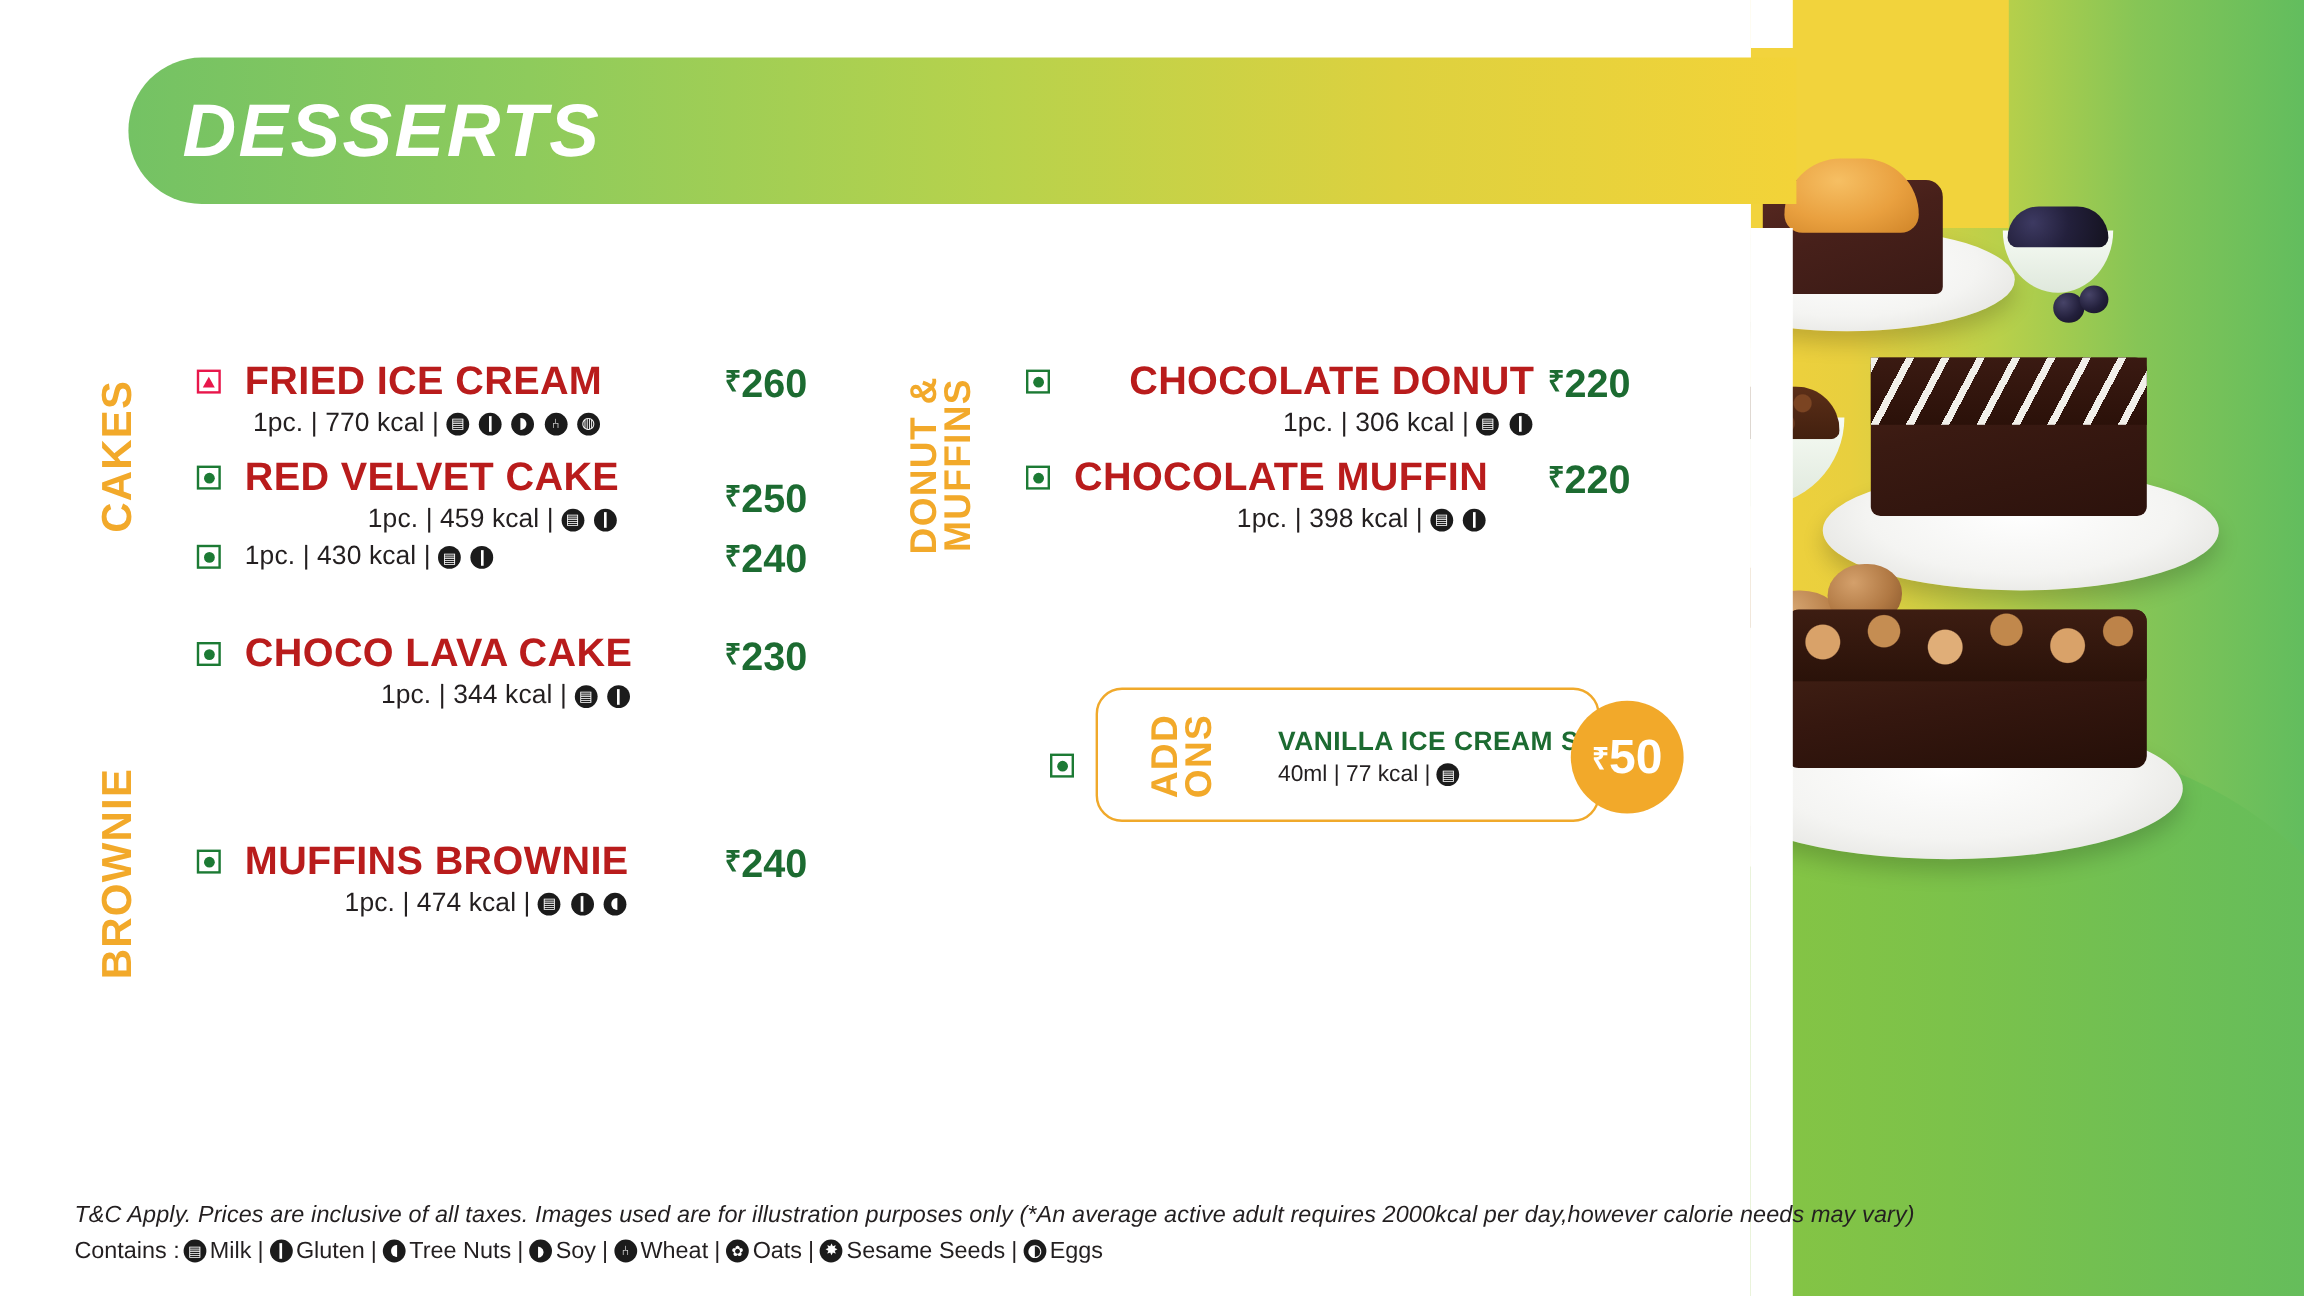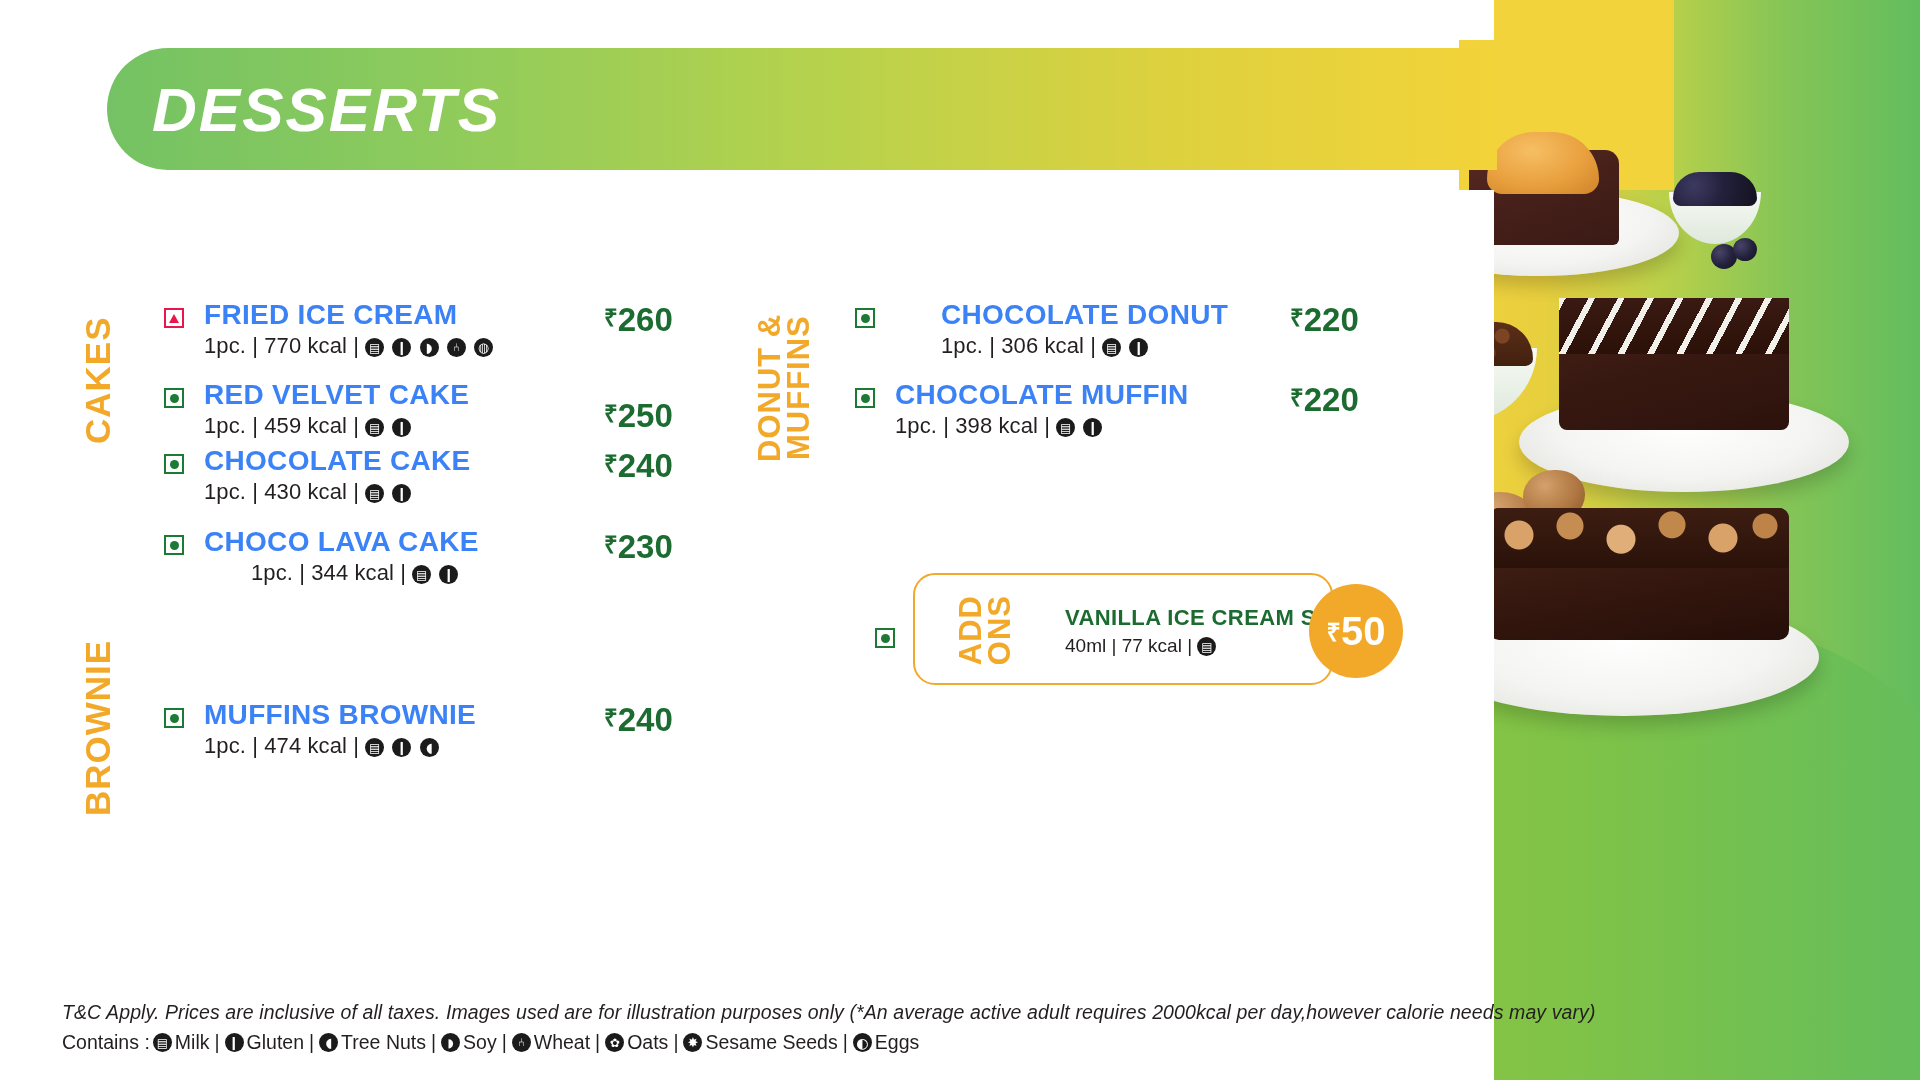--- a/index.html
+++ b/index.html
@@ -95,26 +95,26 @@
     color:#f2a92a; font-weight:bold; letter-spacing:1px;
     font-size:35px; line-height:0.92; text-align:center;
     white-space:pre;
   }
 
   
   .item{position:absolute; display:flex; align-items:flex-start;}
   .item .mk{margin-top:8px; margin-right:20px;}
   .item .body{}
   .item .nm{
-    font-size:28px; font-weight:bold; color:#3b82f6;
+    font-size:33px; font-weight:bold; color:#b91c1c;
     letter-spacing:0.3px; white-space:nowrap; line-height:1.05;text-align:right;
   }
   .item .sub{
     font-size:22px; color:#231f20; margin-top:4px;
-    white-space:nowrap; letter-spacing:0.1px;
+    white-space:nowrap; letter-spacing:0.1px;text-align:right;
   }
   .item .pr{
     position:absolute; font-size:33px; font-weight:bold;
     color:#1c6b31; white-space:nowrap;
   }
   .item .pr .rs{font-size:24px; vertical-align:5px;}
 
   
   #addons-wrap{position:absolute; left:875px; top:573px;}
   #addons-box{
@@ -274,21 +274,20 @@
   <span class="pr" style="left:440px; top:16px;">
     <span class="rs">₹</span><span>250</span>
   </span>
 </div>
 
 <div class="item" style="left:164px; top:446px; width:560px;">
   <span class="mark mk">
       <span class="inner"></span>
     </span>
   <span class="body">
-    <span class="nm">CHOCOLATE CAKE</span>
     <span class="sub" style="display:block;">
       <span>1pc. | 430 kcal |</span>
       <span class="ic milk"><i>▤</i></span>
       <span class="ic gluten"><i>❙</i></span>
     </span>
   </span>
   <span class="pr" style="left:440px; top:0;">
     <span class="rs">₹</span><span>240</span>
   </span>
 </div>

